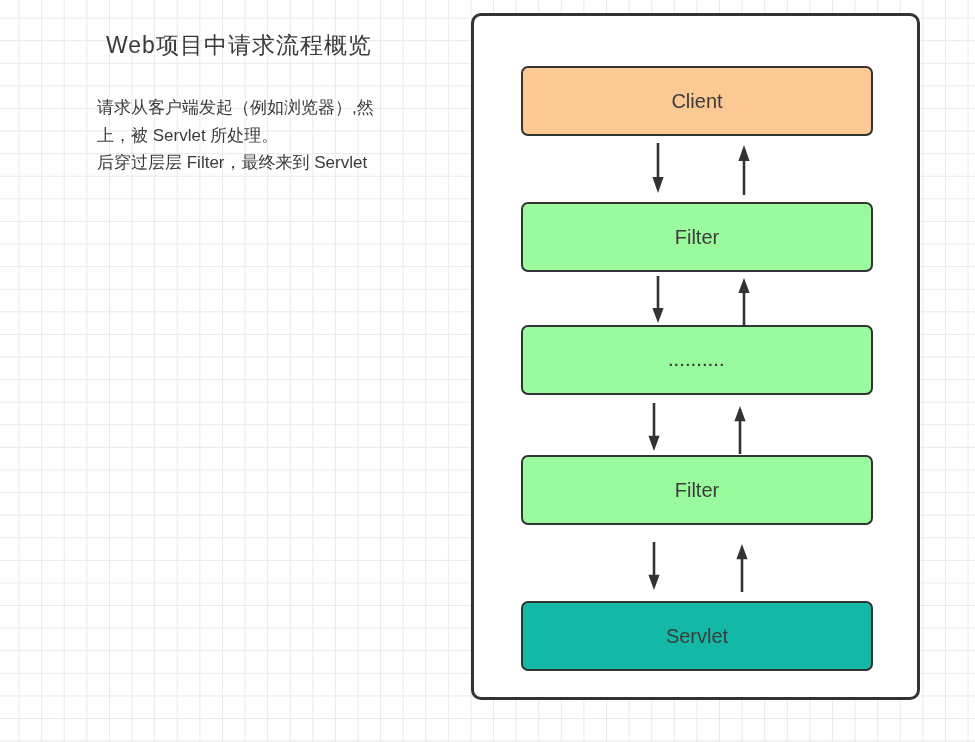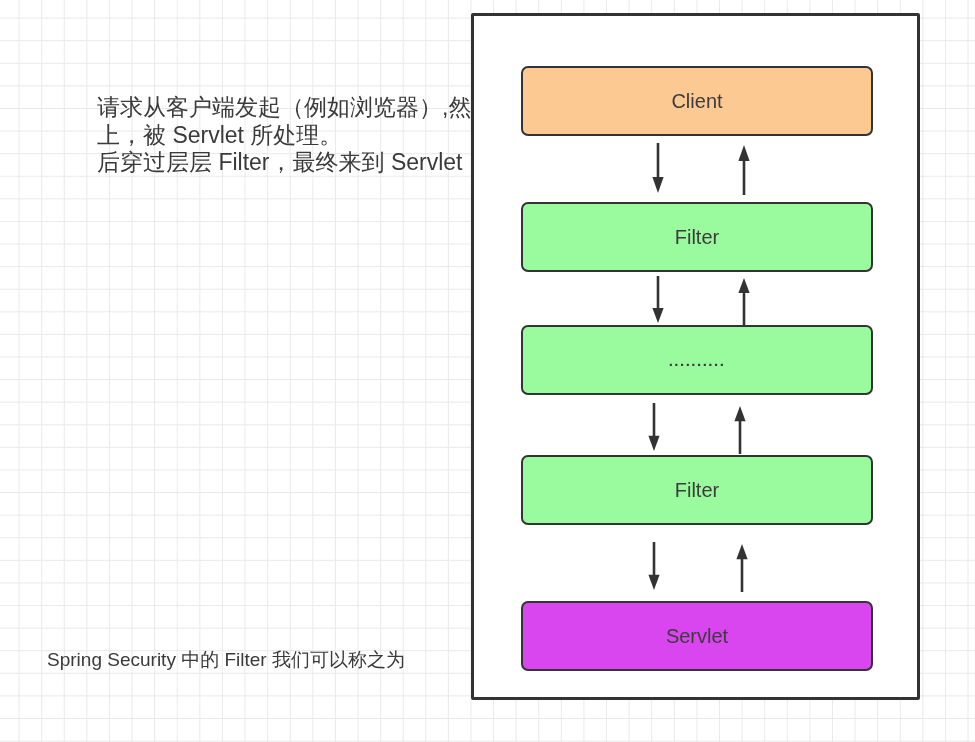--- a/index.html
+++ b/index.html
@@ -18,33 +18,33 @@
     background-size: 22.6px 22.6px;
     background-position: -4px -5px;
   }
   .title {
     position: absolute; left: 106px; top: 30px;
     font-size: 23px; color: #3a3a3a; letter-spacing: 1px;
     white-space: nowrap;
   }
   .intro {
     position: absolute; left: 97px; top: 94px;
-    font-size: 23px; color: #3a3a3a; line-height: 27.5px;
+    font-size: 17px; color: #3a3a3a; line-height: 27.5px;
     white-space: nowrap;
   }
   .footer-text {
     position: absolute; left: 0; top: 646px; width: 452px;
     font-size: 19px; color: #3a3a3a; line-height: 27.5px;
     text-align: center; white-space: nowrap;
   }
   .diagram {
     position: absolute; left: 471px; top: 13px; width: 449px; height: 687px;
     background: #ffffff;
     border: 3.5px solid #333333;
-    border-radius: 2px;
+    border-radius: 10px;
   }
   .node {
     position: absolute; left: 47px; width: 352px; height: 70px;
     border: 2.5px solid #333333; border-radius: 7px;
     display: flex; align-items: center; justify-content: center;
     font-size: 20px; color: #3c3c3c;
   }
   .n0 { top: 50px; }
   .n1 { top: 186px; }
   .n2 { top: 309px; }
@@ -59,29 +59,29 @@
   .a3d { left: 172px; top: 387px; height: 48px; }
   .a3u { left: 258px; top: 390px; height: 48px; }
   .a4d { left: 172px; top: 526px; height: 48px; }
   .a4u { left: 260px; top: 528px; height: 48px; }
 </style>
 </head>
 <body>
 
 <div class="canvas">
 
+  <div class="title">Web项目中请求流程概览</div>
 
   <div class="intro">
     <div>请求从客户端发起（例如浏览器）,然</div>
     <div>上，被 Servlet 所处理。</div>
     <div>后穿过层层 Filter，最终来到 Servlet</div>
   </div>
 
   <div class="footer-text">
-    <div>Spring Security 中的 Filter 我们可以称之为</div>
   </div>
 
   <div class="diagram">
 
     <div class="node n0" style="background-color: rgb(253, 201, 147);">
       <span class="node-label">Client</span>
     </div>
 
     <svg class="arrow a1d" viewBox="0 0 16 50" preserveAspectRatio="none">
       <line x1="8" y1="0" x2="8" y2="36" stroke="#333333" stroke-width="2.6"></line>
@@ -124,18 +124,18 @@
 
     <svg class="arrow a4d" viewBox="0 0 16 50" preserveAspectRatio="none">
       <line x1="8" y1="0" x2="8" y2="36" stroke="#333333" stroke-width="2.6"></line>
       <polygon points="2.4,34 13.6,34 8,50" fill="#333333"></polygon>
     </svg>
     <svg class="arrow a4u" viewBox="0 0 16 50" preserveAspectRatio="none">
       <polygon points="2.4,16 13.6,16 8,0" fill="#333333"></polygon>
       <line x1="8" y1="14" x2="8" y2="50" stroke="#333333" stroke-width="2.6"></line>
     </svg>
 
-    <div class="node n4" style="background-color: #d946ef;">
+    <div class="node n4" style="background-color: #14b8a6;">
       <span class="node-label">Servlet</span>
     </div>
 
   </div>
 </div>
 
 </body></html>

